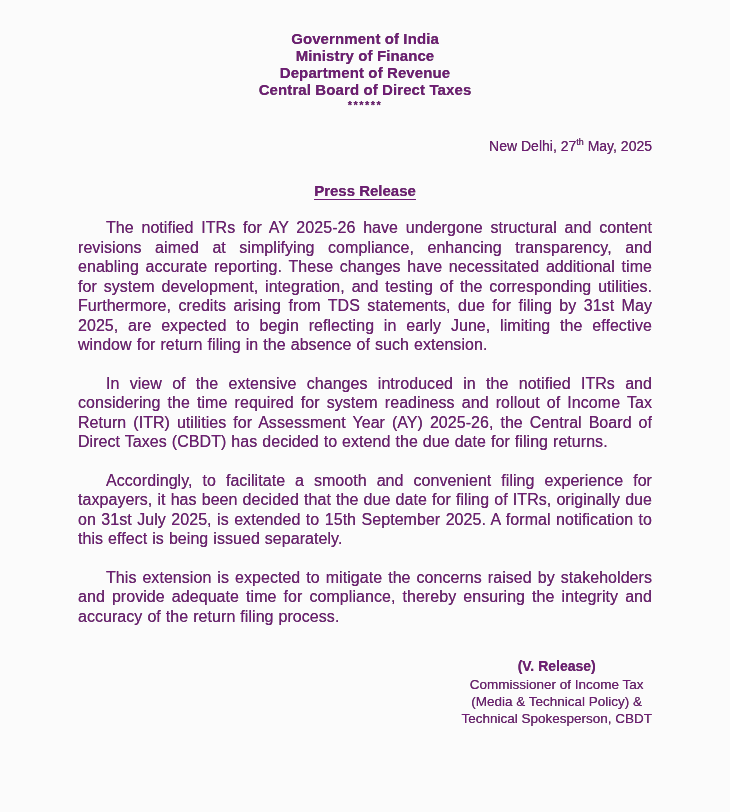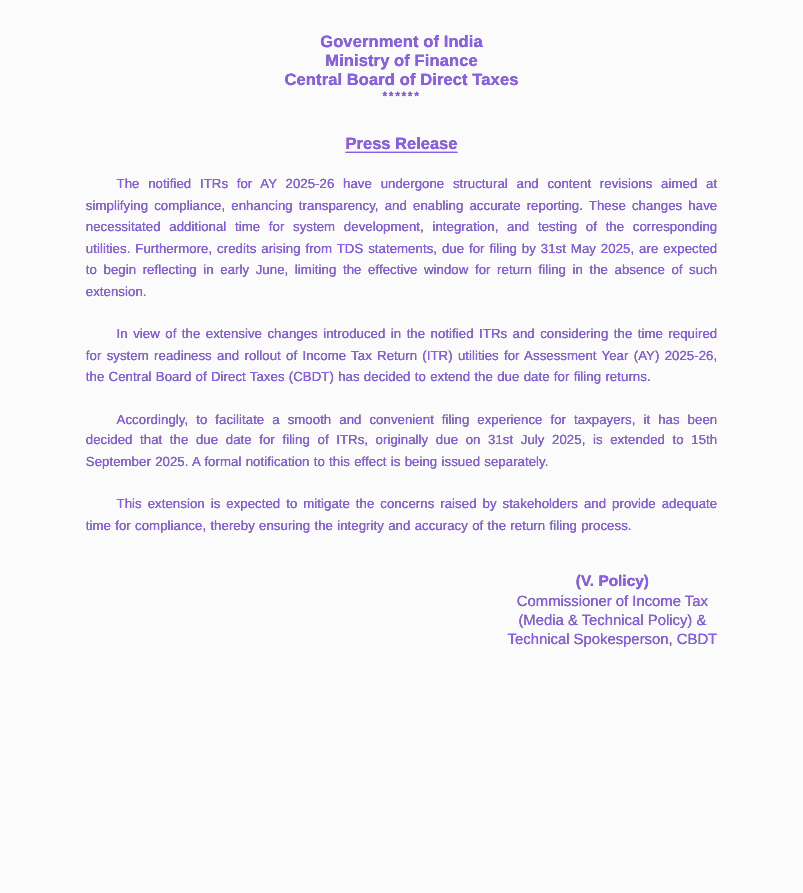--- a/index.html
+++ b/index.html
@@ -9,21 +9,21 @@
   }
   .page {
     position: relative;
     width: 730px;
     height: 812px;
     margin: 0 auto;
     background: #fefefe;
     box-sizing: border-box;
     padding: 30px 78px 0 78px;
     font-family: "Liberation Sans", "DejaVu Sans", sans-serif;
-    color: #8b5cf6;
+    color: #701a75;
     overflow: hidden;
     
     text-shadow: 0 0 0.55px rgba(40,40,40,0.85);
     filter: blur(0.25px) contrast(0.98);
   }
   .letterhead {
     text-align: center;
     font-weight: bold;
     font-size: 15px;
     line-height: 17px;
@@ -58,21 +58,21 @@
   .press-title {
     text-align: center;
     font-weight: bold;
     font-size: 14px;
     line-height: 27px;
     margin-top: 12px;
     letter-spacing: -0.1px;
   }
   .body-paragraph {
     margin: 19px 0 0 0;
-    font-size: 12px;
+    font-size: 16px;
     line-height: 19.5px;
     text-align: justify;
     text-indent: 28px;
     letter-spacing: 0.05px;
     word-spacing: 0.5px;
   }
   .signature-wrap {
     display: flex;
     justify-content: flex-end;
     margin-top: 32px;
@@ -89,36 +89,38 @@
   }
 </style>
 </head>
 <body>
 
 <div class="page">
 
   <div class="letterhead">
     <div>Government of India</div>
     <div>Ministry of Finance</div>
+    <div>Department of Revenue</div>
     <div>Central Board of Direct Taxes</div>
   </div>
 
   <div class="letterhead-separator">******</div>
 
+  <div class="dateline"><span>New Delhi, 27</span><sup>th</sup><span> May, 2025</span></div>
 
   <div class="press-release-heading">Press Release</div>
 
 
   <p class="body-paragraph">The notified ITRs for AY 2025-26 have undergone structural and content revisions aimed at simplifying compliance, enhancing transparency, and enabling accurate reporting. These changes have necessitated additional time for system development, integration, and testing of the corresponding utilities. Furthermore, credits arising from TDS statements, due for filing by 31st May 2025, are expected to begin reflecting in early June, limiting the effective window for return filing in the absence of such extension.</p>
   <p class="body-paragraph">In view of the extensive changes introduced in the notified ITRs and considering the time required for system readiness and rollout of Income Tax Return (ITR) utilities for Assessment Year (AY) 2025-26, the Central Board of Direct Taxes (CBDT) has decided to extend the due date for filing returns.</p>
   <p class="body-paragraph">Accordingly, to facilitate a smooth and convenient filing experience for taxpayers, it has been decided that the due date for filing of ITRs, originally due on 31st July 2025, is extended to 15th September 2025. A formal notification to this effect is being issued separately.</p>
   <p class="body-paragraph">This extension is expected to mitigate the concerns raised by stakeholders and provide adequate time for compliance, thereby ensuring the integrity and accuracy of the return filing process.</p>
 
   <div class="signature-wrap">
     <div class="signature-block">
-      <div class="signatory-name">(V. Policy)</div>
+      <div class="signatory-name">(V. Release)</div>
       <div>Commissioner of Income Tax</div>
       <div>(Media &amp; Technical Policy) &amp;</div>
       <div>Technical Spokesperson, CBDT</div>
     </div>
   </div>
 
 </div>
 
 </body></html>

